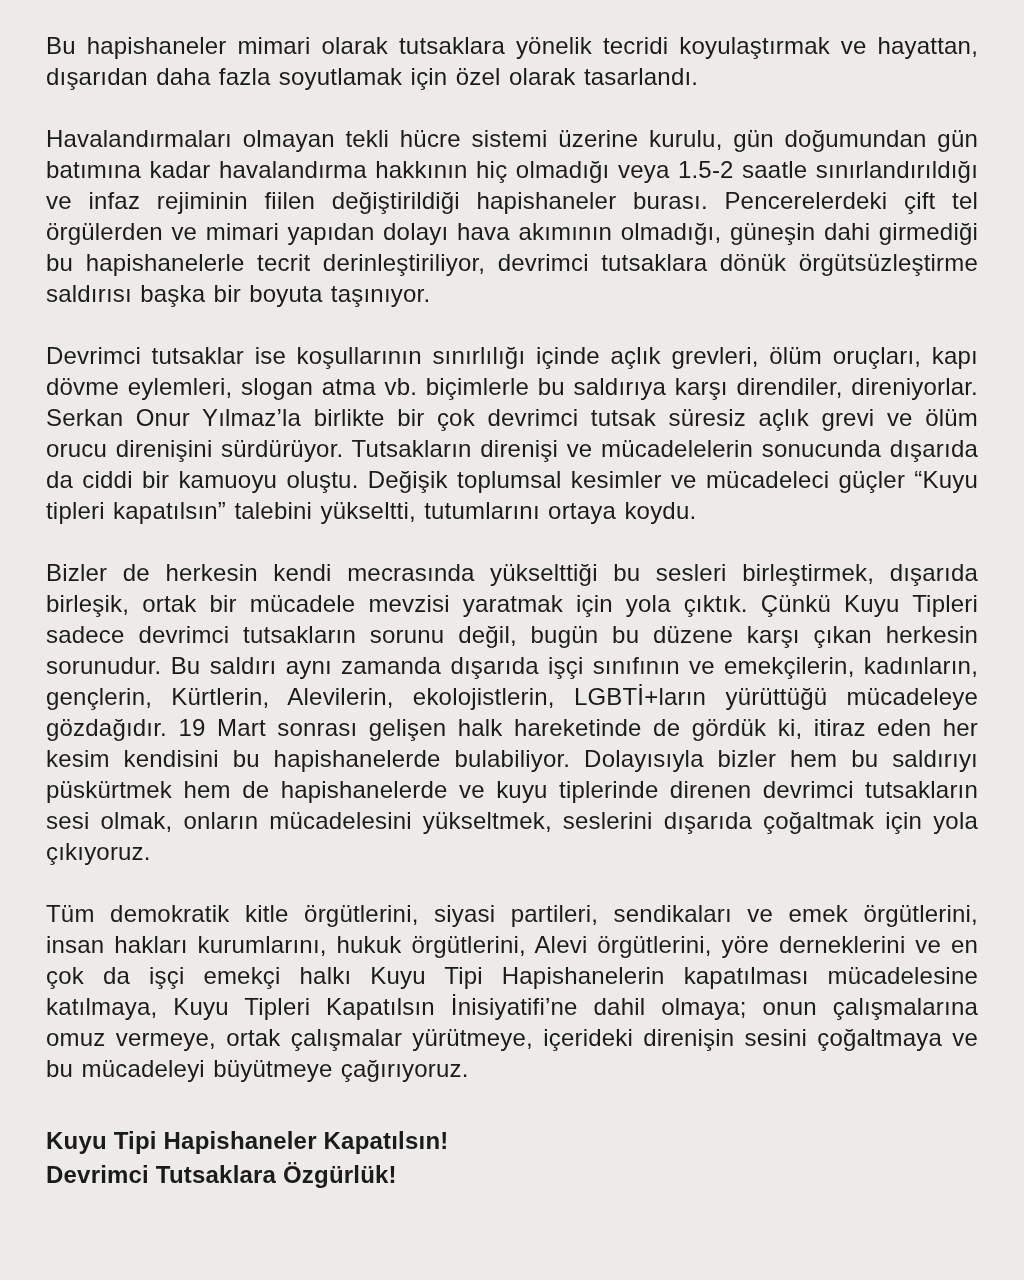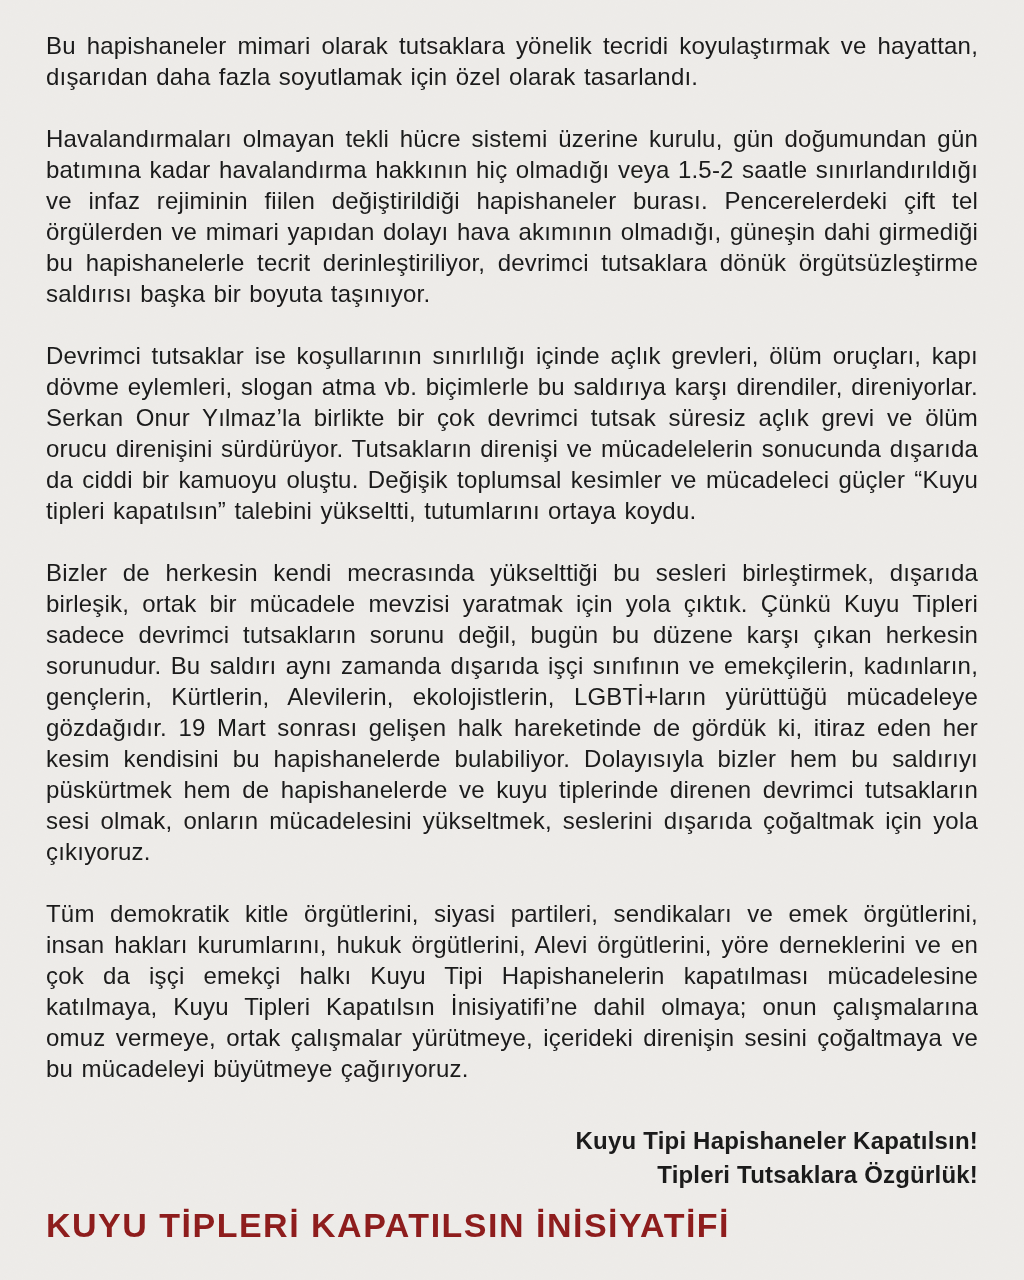--- a/index.html
+++ b/index.html
@@ -44,21 +44,20 @@
     text-align: justify;
     letter-spacing: 0.2px;
     word-spacing: 1.5px;
     color: var(--ink);
   }
   .body-par strong {
     font-weight: normal;
   }
   .slogans {
     margin-top: 40px;
-    text-align: right;
   }
   .slogan {
     margin: 0;
     font-size: 24px;
     font-weight: bold;
     line-height: 34px;
     letter-spacing: 0.2px;
     color: var(--ink);
   }
   .title {
@@ -88,19 +87,18 @@
     <div>
         <p class="body-par"><span>Bu hapishaneler mimari olarak tutsaklara yönelik tecridi koyulaştırmak ve hayattan, dışarıdan daha fazla soyutlamak için özel olarak tasarlandı.</span></p>
         <p class="body-par"><span>Havalandırmaları olmayan tekli hücre sistemi üzerine kurulu, gün doğumundan gün batımına kadar havalandırma hakkının hiç olmadığı veya </span><strong>1.5-2 saatle</strong><span> sınırlandırıldığı ve infaz rejiminin fiilen değiştirildiği hapishaneler burası. </span><strong>Pencerelerdeki çift tel örgülerden ve mimari yapıdan dolayı hava akımının olmadığı, güneşin dahi girmediği bu hapishanelerle</strong><span> tecrit derinleştiriliyor, devrimci tutsaklara dönük örgütsüzleştirme saldırısı başka bir boyuta taşınıyor.</span></p>
         <p class="body-par"><span>Devrimci tutsaklar ise koşullarının sınırlılığı içinde </span><strong>açlık grevleri, ölüm oruçları, kapı dövme eylemleri, slogan atma</strong><span> vb. biçimlerle bu saldırıya karşı direndiler, direniyorlar. Serkan Onur Yılmaz’la birlikte bir çok devrimci tutsak süresiz açlık grevi ve ölüm orucu direnişini sürdürüyor. Tutsakların direnişi ve mücadelelerin sonucunda dışarıda da ciddi bir kamuoyu oluştu. Değişik toplumsal kesimler ve mücadeleci güçler </span><strong>“Kuyu tipleri kapatılsın”</strong><span> talebini yükseltti, tutumlarını ortaya koydu.</span></p>
         <p class="body-par"><span>Bizler de herkesin kendi mecrasında yükselttiği bu sesleri birleştirmek, dışarıda birleşik, ortak bir mücadele mevzisi yaratmak için yola çıktık. Çünkü </span><strong>Kuyu Tipleri sadece devrimci tutsakların sorunu değil, bugün bu düzene karşı çıkan herkesin sorunudur.</strong><span> Bu saldırı aynı zamanda dışarıda işçi sınıfının ve emekçilerin, kadınların, gençlerin, Kürtlerin, Alevilerin, ekolojistlerin, LGBTİ+ların yürüttüğü mücadeleye gözdağıdır. </span><strong>19 Mart sonrası gelişen halk hareketinde</strong><span> de gördük ki, itiraz eden her kesim kendisini bu hapishanelerde bulabiliyor. Dolayısıyla bizler hem bu saldırıyı püskürtmek hem de hapishanelerde ve kuyu tiplerinde direnen devrimci tutsakların sesi olmak, onların mücadelesini yükseltmek, seslerini dışarıda çoğaltmak için yola çıkıyoruz.</span></p>
         <p class="body-par"><span>Tüm demokratik kitle örgütlerini, siyasi partileri, sendikaları ve emek örgütlerini, insan hakları kurumlarını, hukuk örgütlerini, Alevi örgütlerini, yöre derneklerini ve en çok da işçi emekçi halkı Kuyu Tipi Hapishanelerin kapatılması mücadelesine katılmaya, Kuyu Tipleri Kapatılsın İnisiyatifi’ne dahil olmaya; onun çalışmalarına omuz vermeye, ortak çalışmalar yürütmeye, içerideki direnişin sesini çoğaltmaya ve bu mücadeleyi büyütmeye çağırıyoruz.</span></p>
       </div>
 
     <div class="slogans">
       <p class="slogan">Kuyu Tipi Hapishaneler Kapatılsın!</p>
-      <p class="slogan">Tipleri Tutsaklara Özgürlük!</p>
+      <p class="slogan">Devrimci Tutsaklara Özgürlük!</p>
     </div>
 
-    <h1 class="title">KUYU TİPLERİ KAPATILSIN İNİSİYATİFİ</h1>
 
   </main>
 </div>
 
 </body></html>

